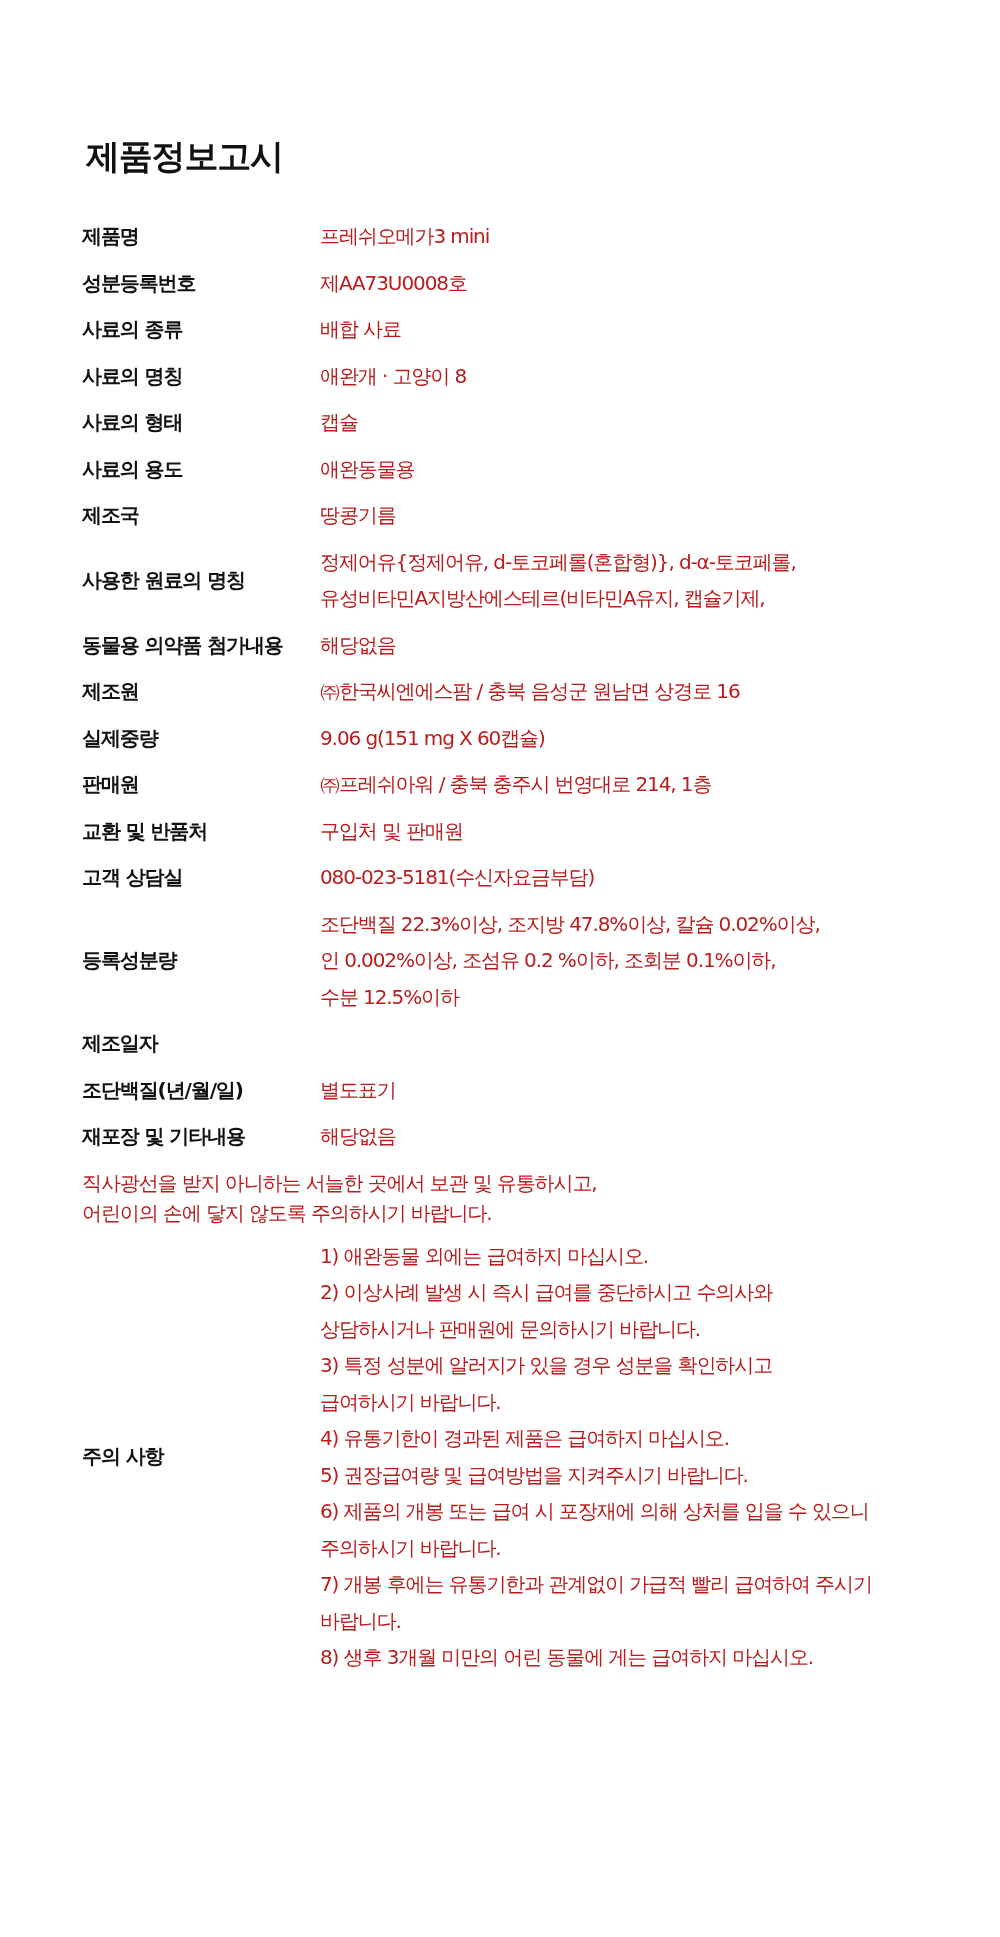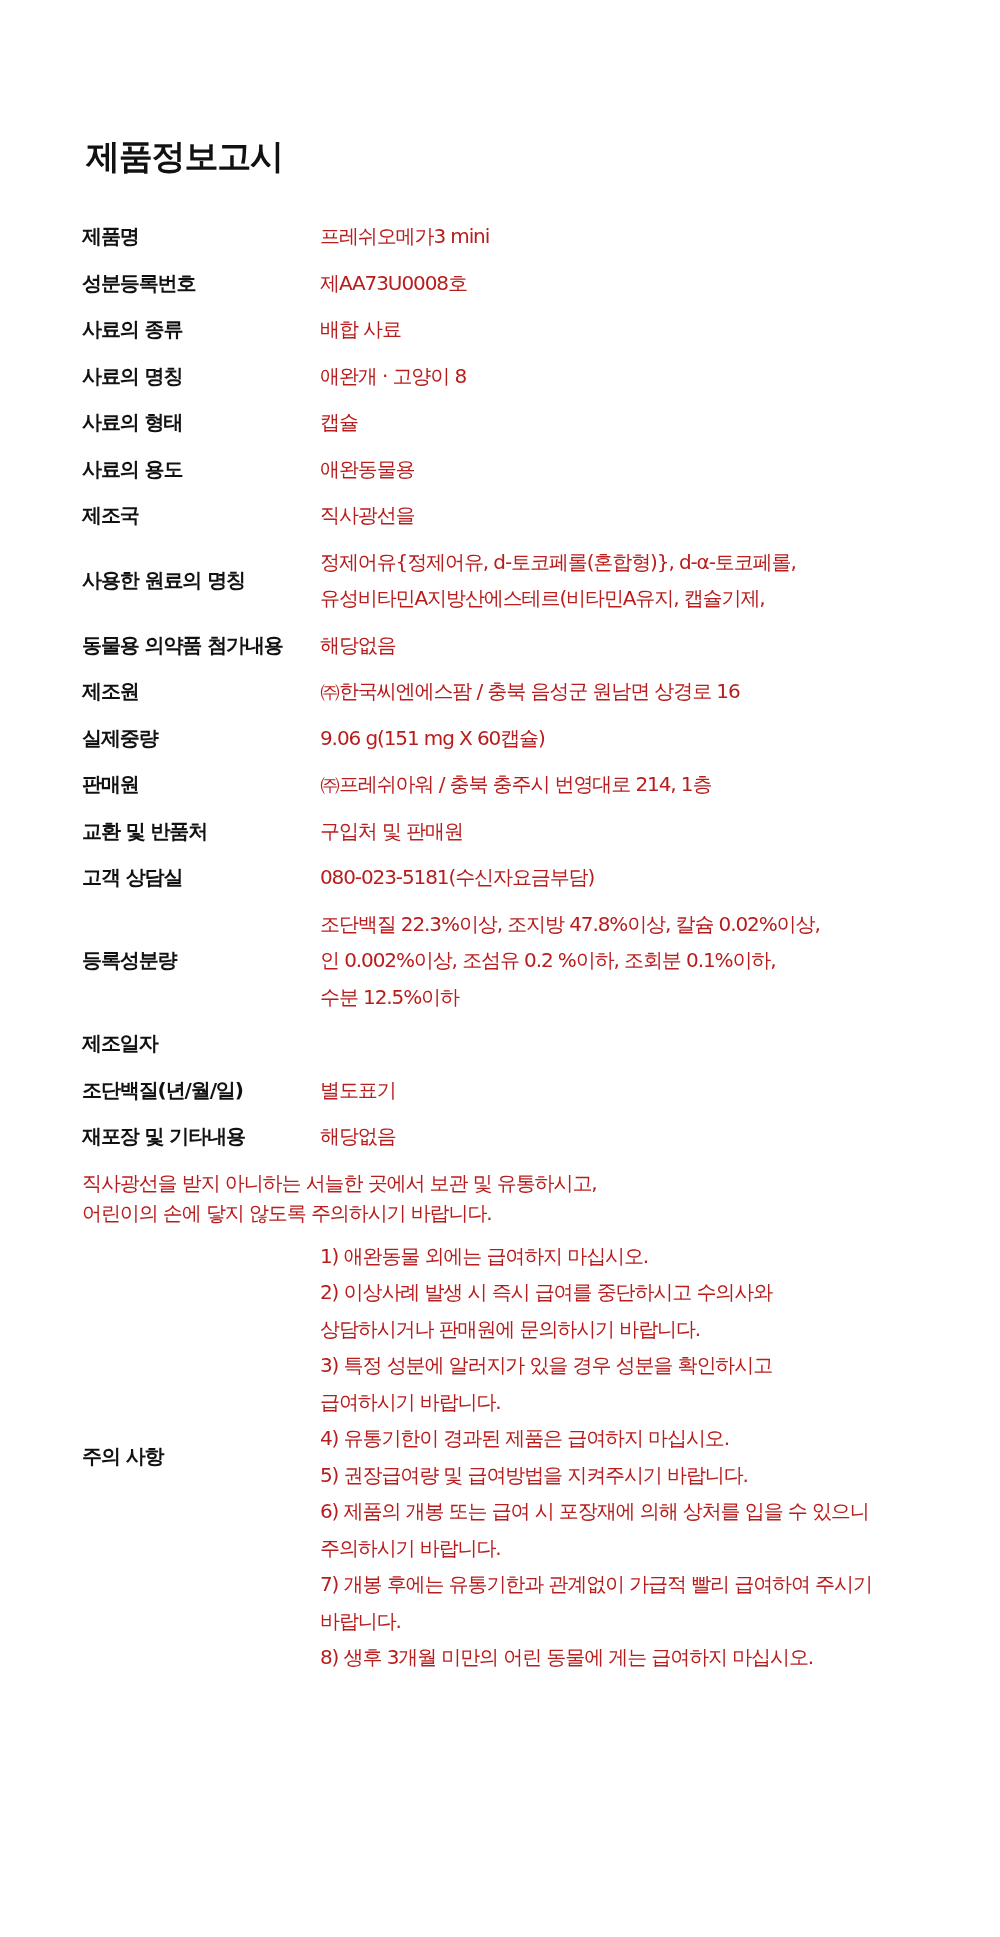--- a/index.html
+++ b/index.html
@@ -70,21 +70,21 @@
       </div>
       <div class="row">
         <div class="label">사료의 용도</div>
         <div class="value">
           <span class="line">애완동물용</span>
         </div>
       </div>
       <div class="row">
         <div class="label">제조국</div>
         <div class="value">
-          <span class="line">직사광선을</span>
+          <span class="line">땅콩기름</span>
         </div>
       </div>
       <div class="row">
         <div class="label">사용한 원료의 명칭</div>
         <div class="value">
           <span class="line">정제어유{정제어유, d-토코페롤(혼합형)}, d-α-토코페롤,</span>
           <span class="line">유성비타민A지방산에스테르(비타민A유지, 캡슐기제,</span>
         </div>
       </div>
       <div class="row">

